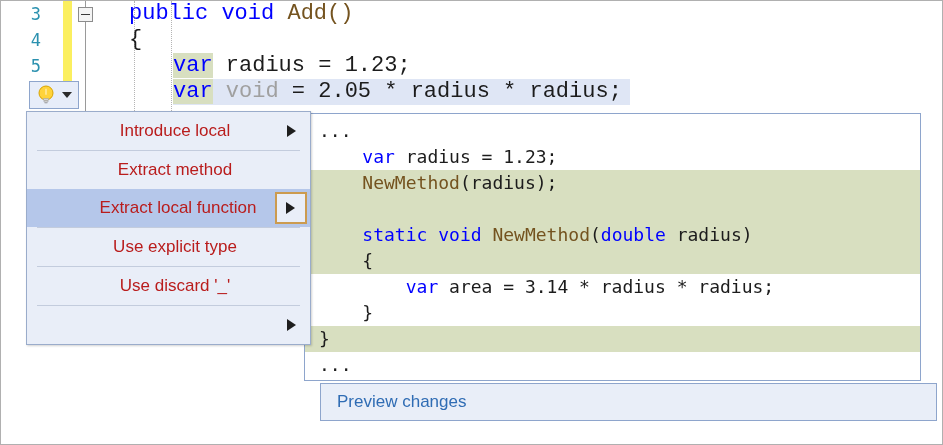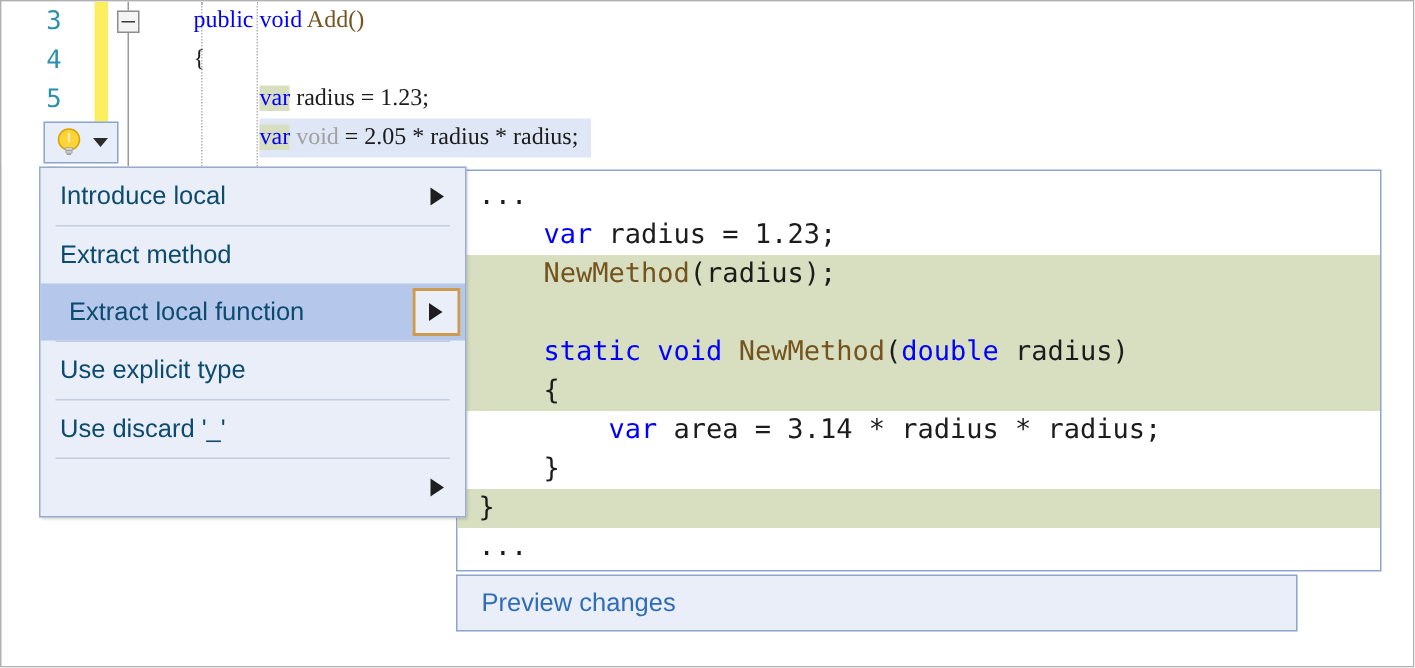--- a/index.html
+++ b/index.html
@@ -81,22 +81,22 @@
     width: 0;
     height: 110px;
     border-left: 1px dotted #b4b4b4;
   }
   .code-line {
     position: absolute;
     left: 0;
     height: 26px;
     line-height: 26px;
     white-space: pre;
-    font-family: Liberation Serif, serif;
-    font-size: 16px;
+    font-family: Liberation Mono, monospace;
+    font-size: 22px;
     color: #1c1c1c;
   }
   .kw      { color: #0000ff; }
   .method  { color: #74531f; }
   .gray    { color: #a0a0a0; }
   .hl-green { background: #d8dfc0; }
   .hl-sel   { background: #dfe6f5; }
 
   
   .bulb-btn {
@@ -134,23 +134,24 @@
     z-index: 30;
     box-shadow: 1px 1px 2px rgba(0,0,0,0.18);
   }
   .menu-item {
     position: relative;
     height: 38px;
     display: flex;
     align-items: center;
     padding-left: 13px;
     font-size: 17px;
-    color: #0c4a6e;
+    color: #b91c1c;
     box-sizing: border-box;
     cursor: default;
+    justify-content: center;
   }
   .menu-item.selected {
     background: #b5c7ea;
     padding-left: 19px;
   }
   .menu-sep {
     height: 1px;
     background: #c3ccdd;
     margin: 0 10px;
   }
@@ -210,23 +211,23 @@
     font-family: "DejaVu Sans Mono", monospace;
     font-size: 18px;
     color: #1c1c1c;
     padding-left: 14px;
     box-sizing: border-box;
   }
   .pv-line.green { background: #d8dfc0; }
 
   .preview-footer {
     position: absolute;
-    left: 303px;
+    left: 319px;
     top: 382px;
-    width: 561px;
+    width: 617px;
     height: 38px;
     background: #e9eef8;
     border: 1px solid #8ea5cc;
     box-sizing: border-box;
     z-index: 25;
     display: flex;
     align-items: center;
     padding-left: 16px;
   }
   .preview-footer a {

